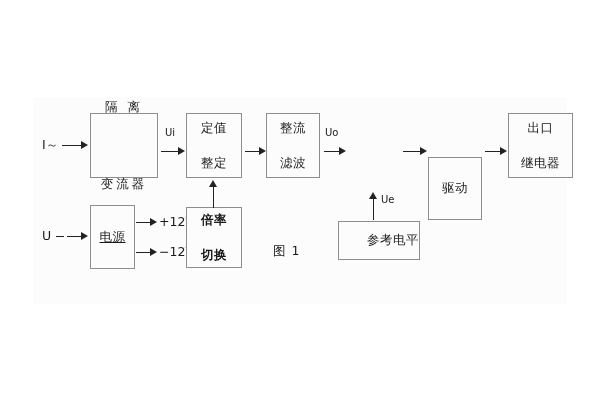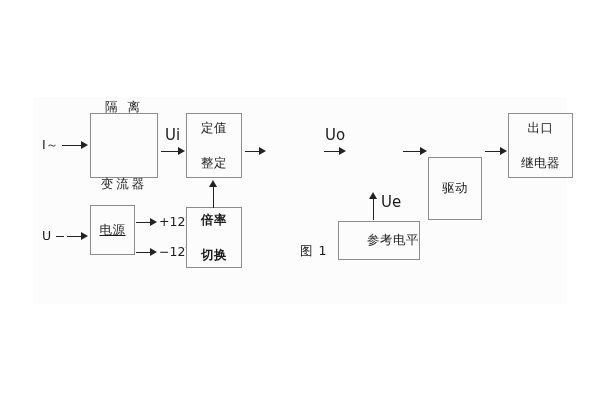--- a/index.html
+++ b/index.html
@@ -52,21 +52,21 @@
   .box.wide .ln { letter-spacing: 3px; }
 
   
   .lbl {
     position: absolute;
     color: #1a1a1a;
     font-size: 12.5px;
     white-space: nowrap;
     line-height: 1;
   }
-  .lbl.sig { font-size: 15px; }
+  .lbl.sig { font-size: 10px; }
   .lbl.vlt { font-size: 12.5px; }
   .lbl.cap { font-size: 12.5px; letter-spacing: 1px; }
 
   
   .hline {
     position: absolute;
     height: 0;
     border-top: 1.4px solid #222;
   }
   .vline {
@@ -115,20 +115,24 @@
   <div class="arrowR" style="left:178px; top:147px;"></div>
 
   <div class="box" style="left:186px; top:113px; width:56px; height:65px;text-align:right;">
     <span class="ln">定值</span>
     <span class="ln">整定</span>
   </div>
 
   <div class="hline" style="left:245px; top:151px; width:16px;"></div>
   <div class="arrowR" style="left:259px; top:147px;"></div>
 
+  <div class="box" style="left:266px; top:113px; width:54px; height:65px;">
+    <span class="ln">整流</span>
+    <span class="ln">滤波</span>
+  </div>
 
   <div class="lbl sig" style="left:325px; top:128px;text-align:center;">Uo</div>
   <div class="hline" style="left:324px; top:151px; width:17px;"></div>
   <div class="arrowR" style="left:339px; top:147px;"></div>
 
 
   <div class="hline" style="left:403px; top:151px; width:18px;"></div>
   <div class="arrowR" style="left:420px; top:147px;"></div>
 
   <div class="box" style="left:428px; top:113px; width:54px; height:63px;margin-top:44px;">
@@ -141,21 +145,21 @@
   <div class="box" style="left:508px; top:113px; width:65px; height:65px;">
     <span class="ln">出口</span>
     <span class="ln">继电器</span>
   </div>
 
   <div class="lbl" style="left:42px; top:230px;">U</div>
   <div class="dash" style="left:56px; top:236px; width:8px;"></div>
   <div class="hline" style="left:67px; top:236px; width:15px;"></div>
   <div class="arrowR" style="left:81px; top:232px;"></div>
 
-  <div class="box" style="left:90px; top:205px; width:45px; height:50px;text-decoration:underline;">
+  <div class="box" style="left:90px; top:205px; width:45px; height:64px;text-decoration:underline;">
     <span class="ln">电源</span>
   </div>
 
   <div class="hline" style="left:136px; top:222px; width:16px;"></div>
   <div class="arrowR" style="left:150px; top:218px;"></div>
   <div class="lbl vlt" style="left:159px; top:216px;">+12V</div>
 
   <div class="hline" style="left:136px; top:252px; width:16px;"></div>
   <div class="arrowR" style="left:150px; top:248px;"></div>
   <div class="lbl vlt" style="left:159px; top:246px;">−12V</div>
@@ -169,15 +173,15 @@
   <div class="arrowU" style="left:209px; top:180px;"></div>
 
   <div class="box" style="left:338px; top:221px; width:82px; height:39px;align-items:flex-end;">
     <span class="ln">参考电平</span>
   </div>
 
   <div class="vline" style="left:373px; top:198px; height:22px;"></div>
   <div class="arrowU" style="left:369px; top:192px;"></div>
   <div class="lbl sig" style="left:381px; top:195px;">Ue</div>
 
-  <div class="lbl cap" style="left:300px; top:245px;text-align:right;">图 1</div>
+  <div class="lbl cap" style="left:273px; top:245px;text-align:right;">图 1</div>
 
 </div>
 
 </body></html>

